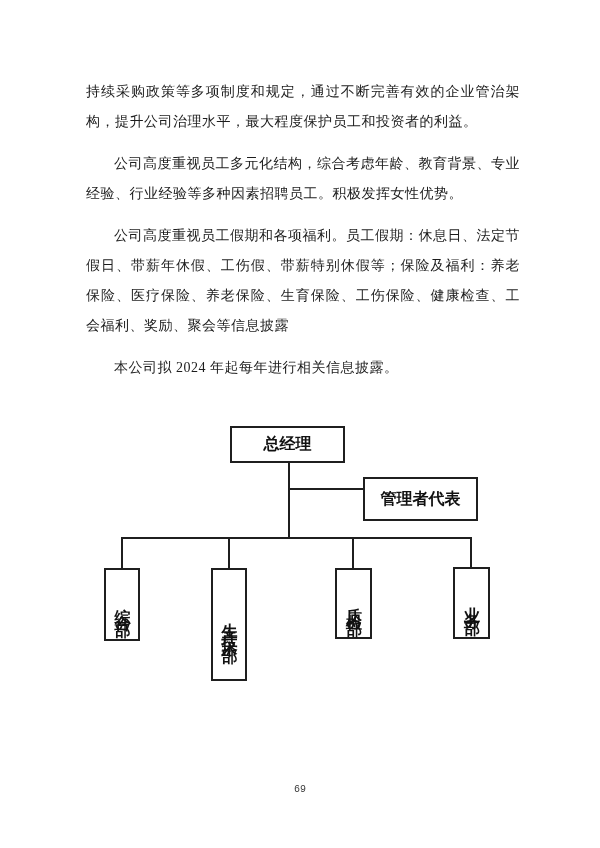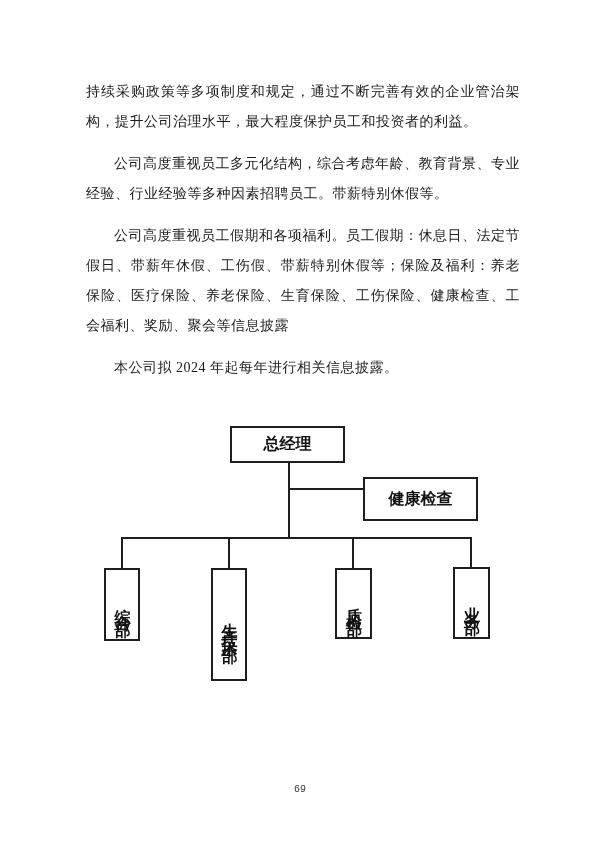--- a/index.html
+++ b/index.html
@@ -75,32 +75,32 @@
     font-family: Liberation Mono, monospace;
   }
 </style>
 </head>
 <body>
 
 <div class="page">
 
   <div class="content">
     <p class="para">持续采购政策等多项制度和规定，通过不断完善有效的企业管治架构，提升公司治理水平，最大程度保护员工和投资者的利益。</p>
-    <p class="para indent">公司高度重视员工多元化结构，综合考虑年龄、教育背景、专业经验、行业经验等多种因素招聘员工。带薪特别休假等。</p>
+    <p class="para indent">公司高度重视员工多元化结构，综合考虑年龄、教育背景、专业经验、行业经验等多种因素招聘员工。积极发挥女性优势。</p>
     <p class="para indent">公司高度重视员工假期和各项福利。员工假期：休息日、法定节假日、带薪年休假、工伤假、带薪特别休假等；保险及福利：养老保险、医疗保险、养老保险、生育保险、工伤保险、健康检查、工会福利、奖励、聚会等信息披露</p>
     <p class="para indent">本公司拟 2024 年起每年进行相关信息披露。</p>
   </div>
 
   <div class="chart">
     <div class="obox gm">总经理</div>
 
     <div class="cline trunk"></div>
     <div class="cline rep-conn"></div>
 
-    <div class="obox rep">健康检查</div>
+    <div class="obox rep">管理者代表</div>
 
     <div class="cline branch"></div>
     <div class="cline drop d1"></div>
     <div class="cline drop d2"></div>
     <div class="cline drop d3"></div>
     <div class="cline drop d4"></div>
 
     <div class="obox dept dept1">综合部</div>
     <div class="obox dept dept2">生产技术部</div>
     <div class="obox dept dept3">质检部</div>

